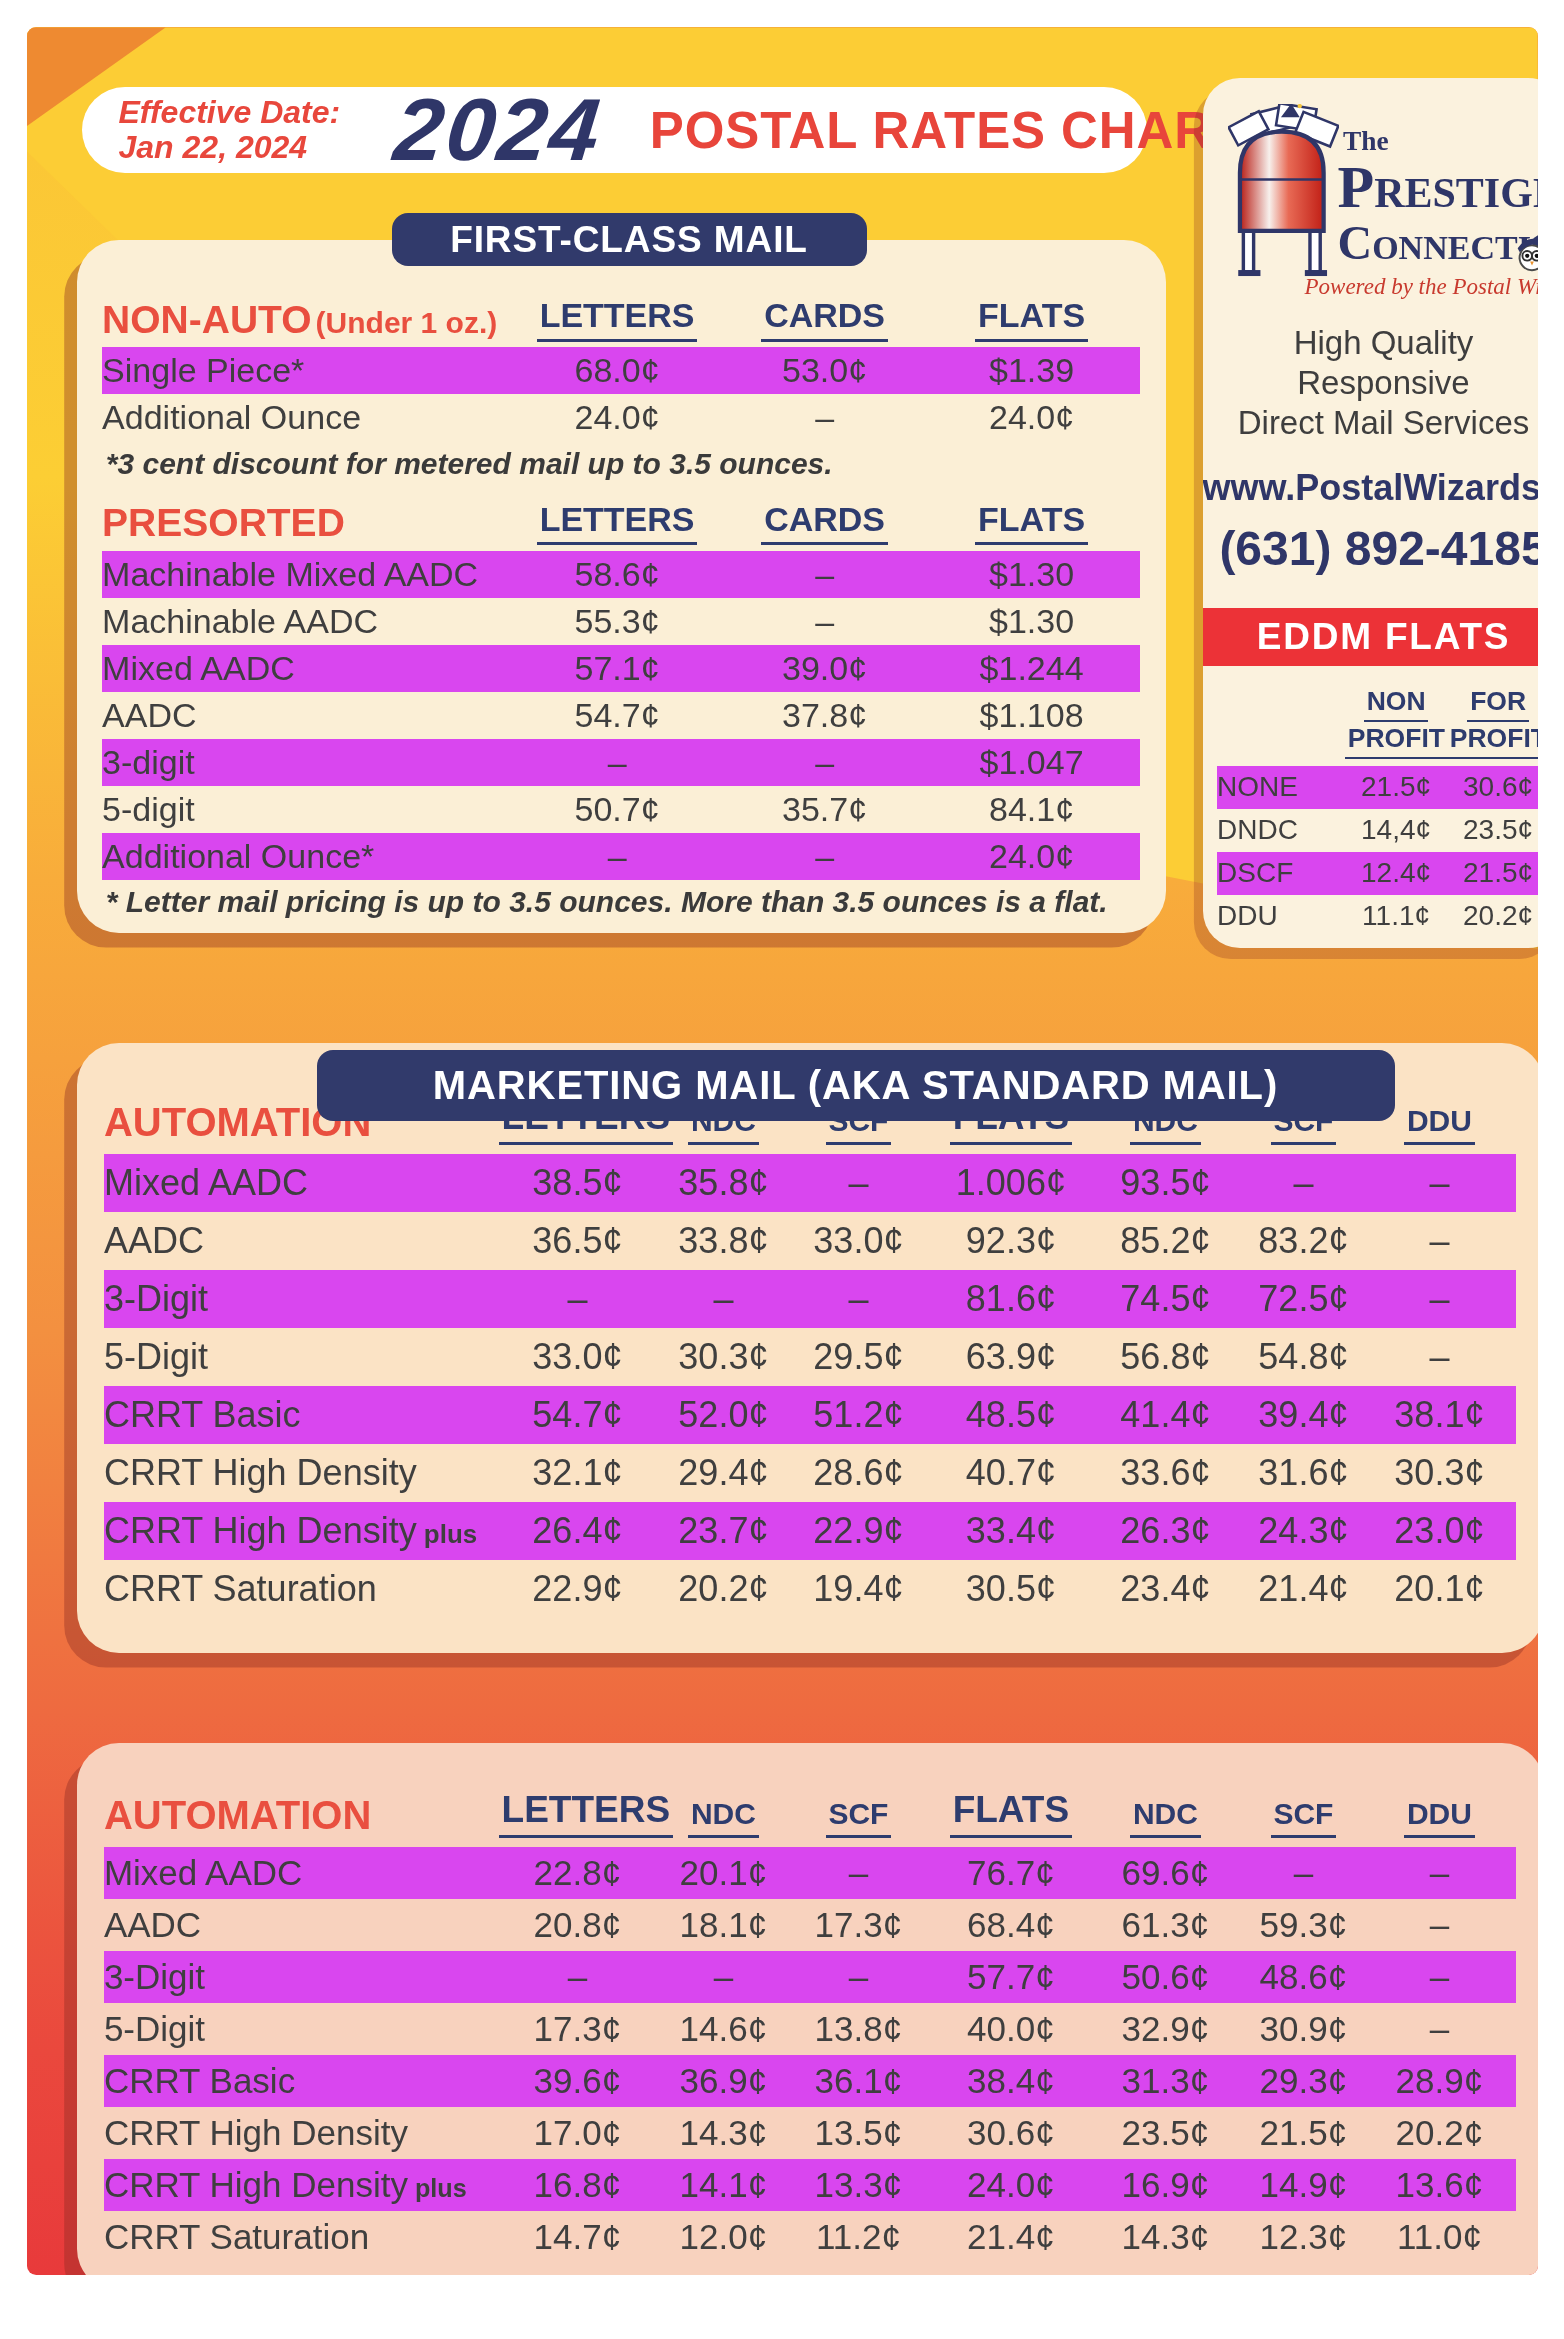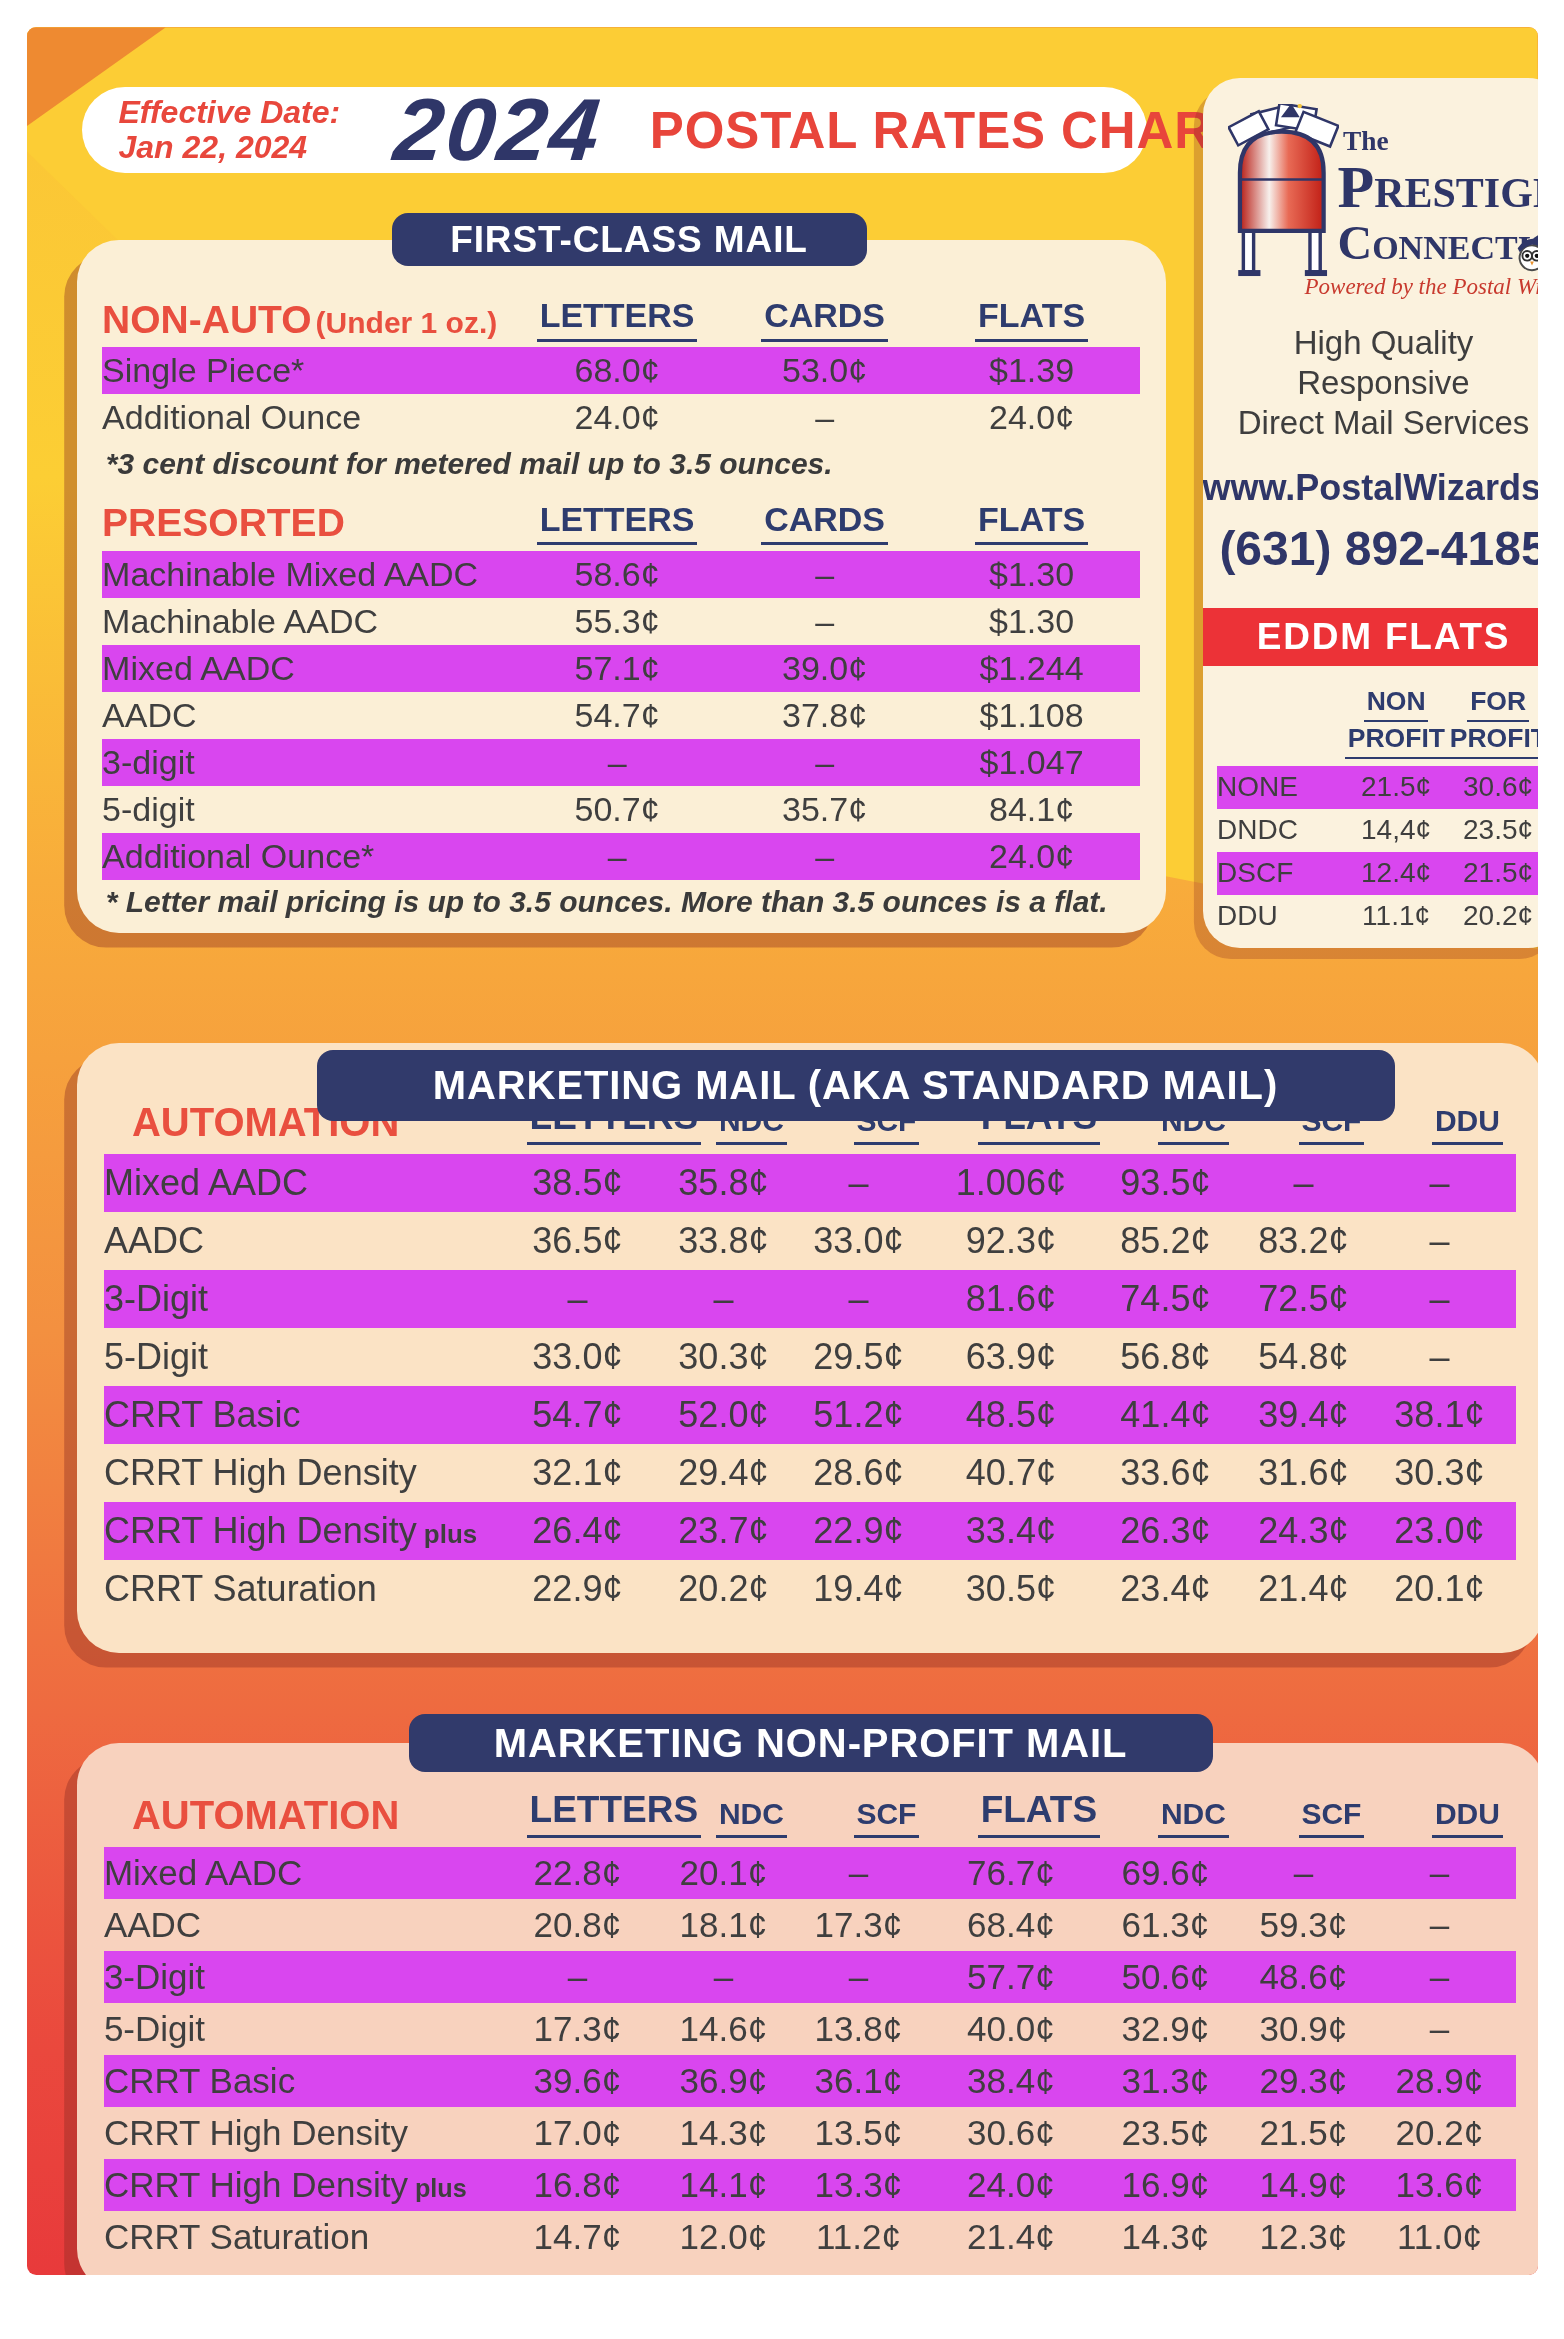--- a/index.html
+++ b/index.html
@@ -122,21 +122,21 @@
     left:50px; top:1716px; width:1467px; height:548px;
     background:#F8D2BE; box-shadow:-12.8px 14.6px 0 rgba(137,43,34,.38);
     padding:0 27.4px;
   }
   .np-band { left:332px; top:-29px; width:804px; height:58px; font-size:40px; }
   .mk-head, .mk-row {
     display:grid;
     grid-template-columns:395px 157px 135px 135px 170px 139px 137px 135px;
     align-items:center;
   }
-  .mk-head { margin-top:53px; height:58px; align-items:end; padding-bottom:10px;margin-left:28px; }
+  .mk-head { margin-top:53px; height:58px; align-items:end; padding-bottom:10px; }
   .mk-head.np-head { margin-top:46px; }
   .mk-heading { font-size:40px; }
   .mk-head .colh { font-size:30px; }
   .mk-head .colh.major { font-size:37px; }
   .mk-row { height:58px; font-size:36px; }
   .mk-row.np { height:52px; font-size:35px; }
 </style>
 </head>
 <body>
 
@@ -416,21 +416,20 @@
           <span class="cell">19.4¢</span>
           <span class="cell">30.5¢</span>
           <span class="cell">23.4¢</span>
           <span class="cell">21.4¢</span>
           <span class="cell">20.1¢</span>
         </div>
       </div>
   </div>
 
   <div class="panel np-panel">
-    <div class="band np-band">MARKETING NON-PROFIT MAIL</div>
     <div class="mk-head np-head">
       <div class="sec-head mk-heading">AUTOMATION</div>
       <div class="colh major"><span class="u">LETTERS</span></div>
       <div class="colh"><span class="u">NDC</span></div>
       <div class="colh"><span class="u">SCF</span></div>
       <div class="colh major"><span class="u">FLATS</span></div>
       <div class="colh"><span class="u">NDC</span></div>
       <div class="colh"><span class="u">SCF</span></div>
       <div class="colh"><span class="u">DDU</span></div>
     </div>

